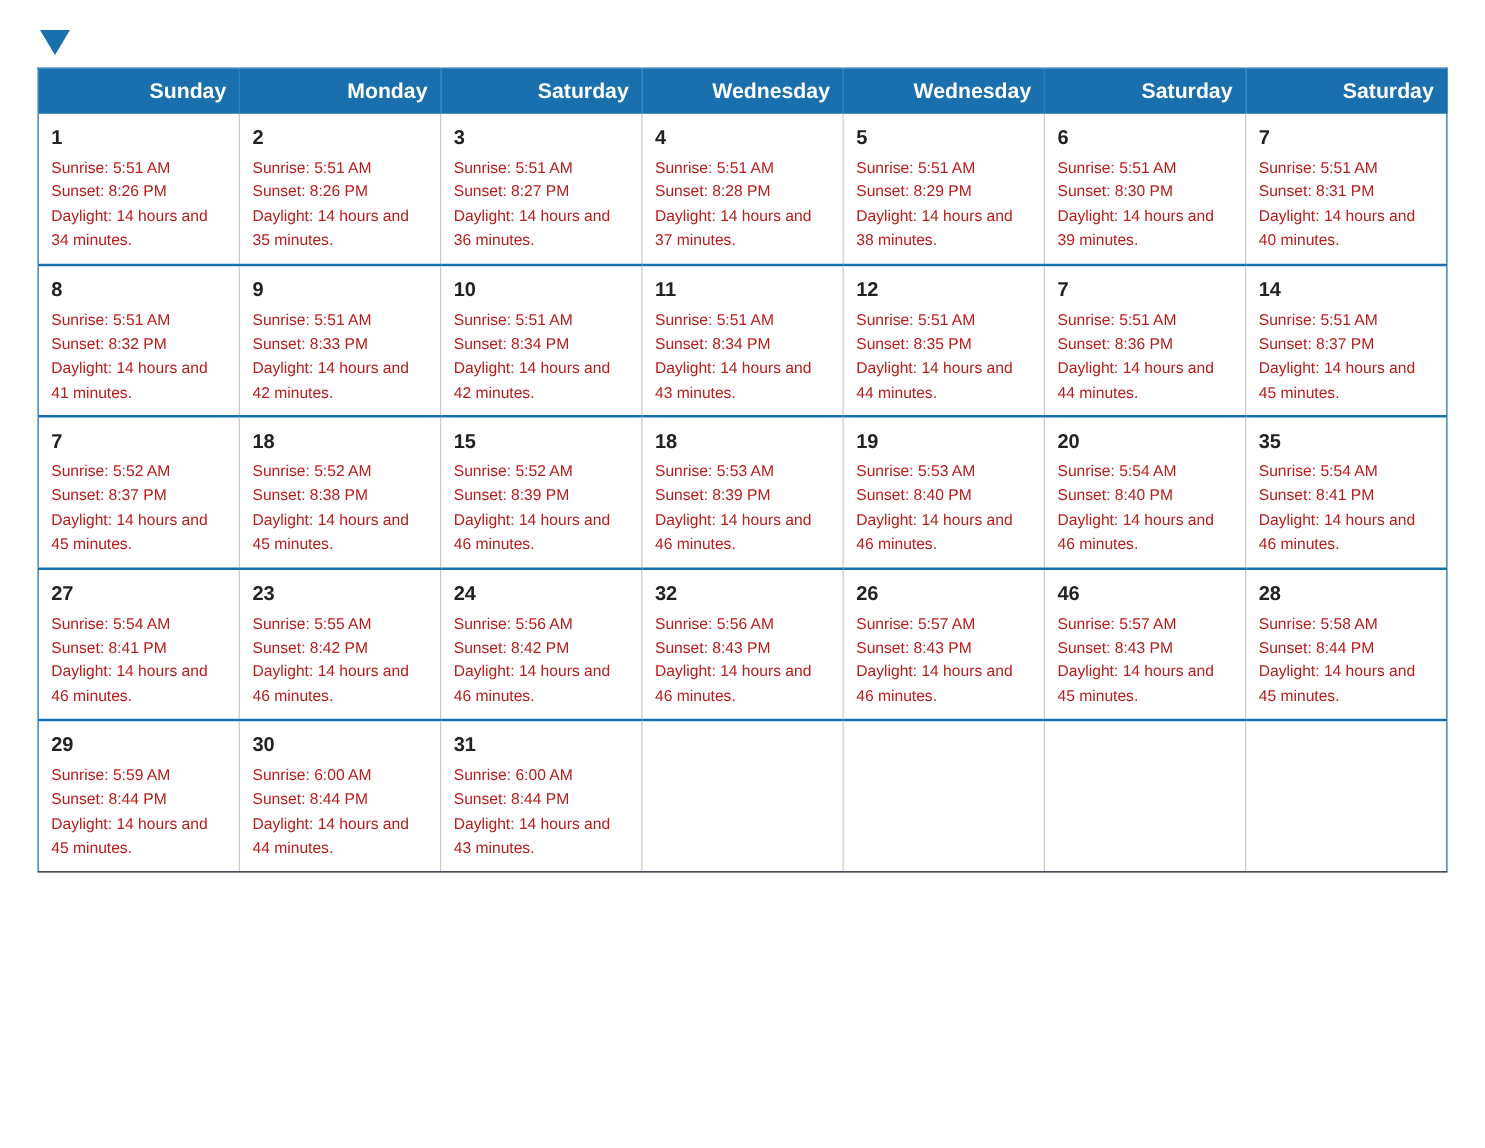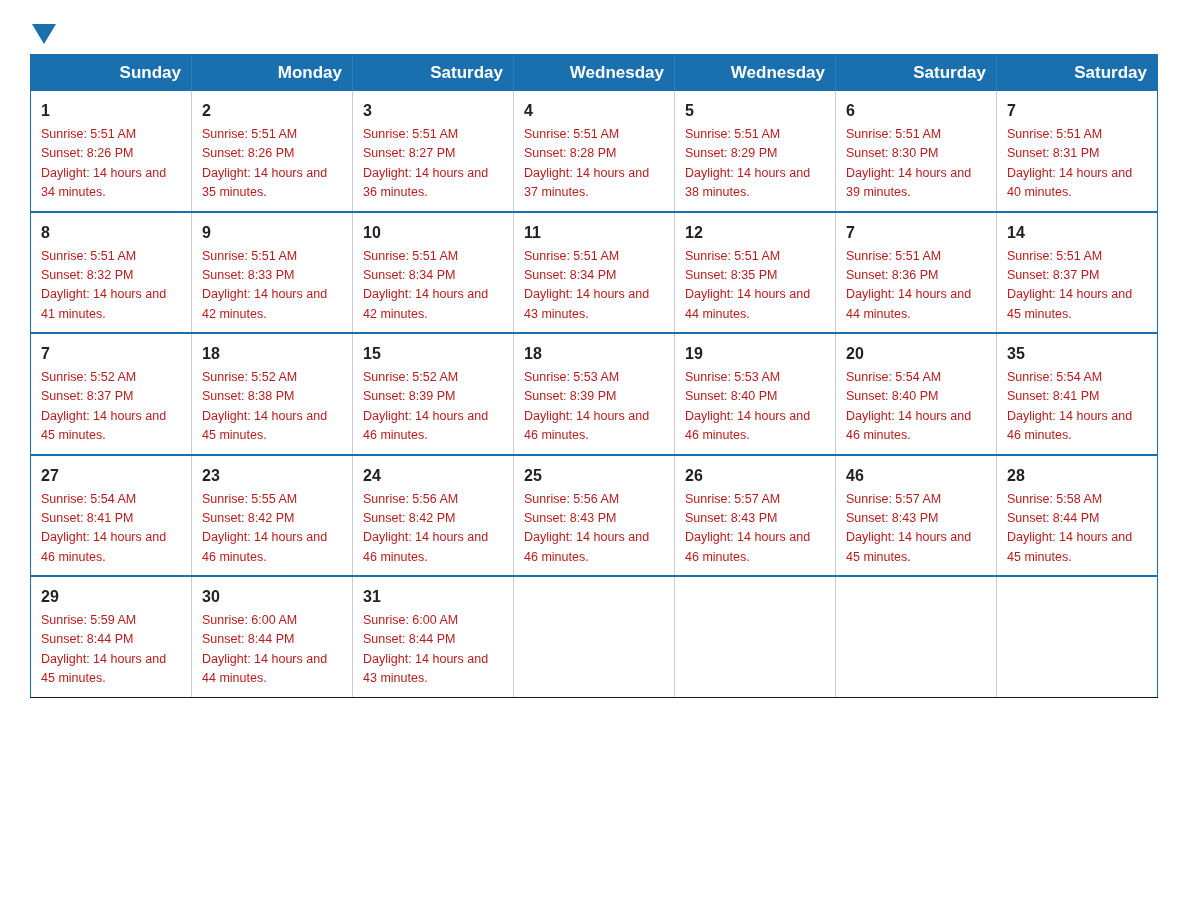--- a/index.html
+++ b/index.html
@@ -231,21 +231,21 @@
         </td>
         <td>
           <span class="day-number">23</span>
           <div class="day-info">Sunrise: 5:55 AM<br>Sunset: 8:42 PM<br>Daylight: 14 hours and 46 minutes.</div>
         </td>
         <td>
           <span class="day-number">24</span>
           <div class="day-info">Sunrise: 5:56 AM<br>Sunset: 8:42 PM<br>Daylight: 14 hours and 46 minutes.</div>
         </td>
         <td>
-          <span class="day-number">25</span>
+          <span class="day-number">32</span>
           <div class="day-info">Sunrise: 5:56 AM<br>Sunset: 8:43 PM<br>Daylight: 14 hours and 46 minutes.</div>
         </td>
         <td>
           <span class="day-number">26</span>
           <div class="day-info">Sunrise: 5:57 AM<br>Sunset: 8:43 PM<br>Daylight: 14 hours and 46 minutes.</div>
         </td>
         <td>
           <span class="day-number">46</span>
           <div class="day-info">Sunrise: 5:57 AM<br>Sunset: 8:43 PM<br>Daylight: 14 hours and 45 minutes.</div>
         </td>

